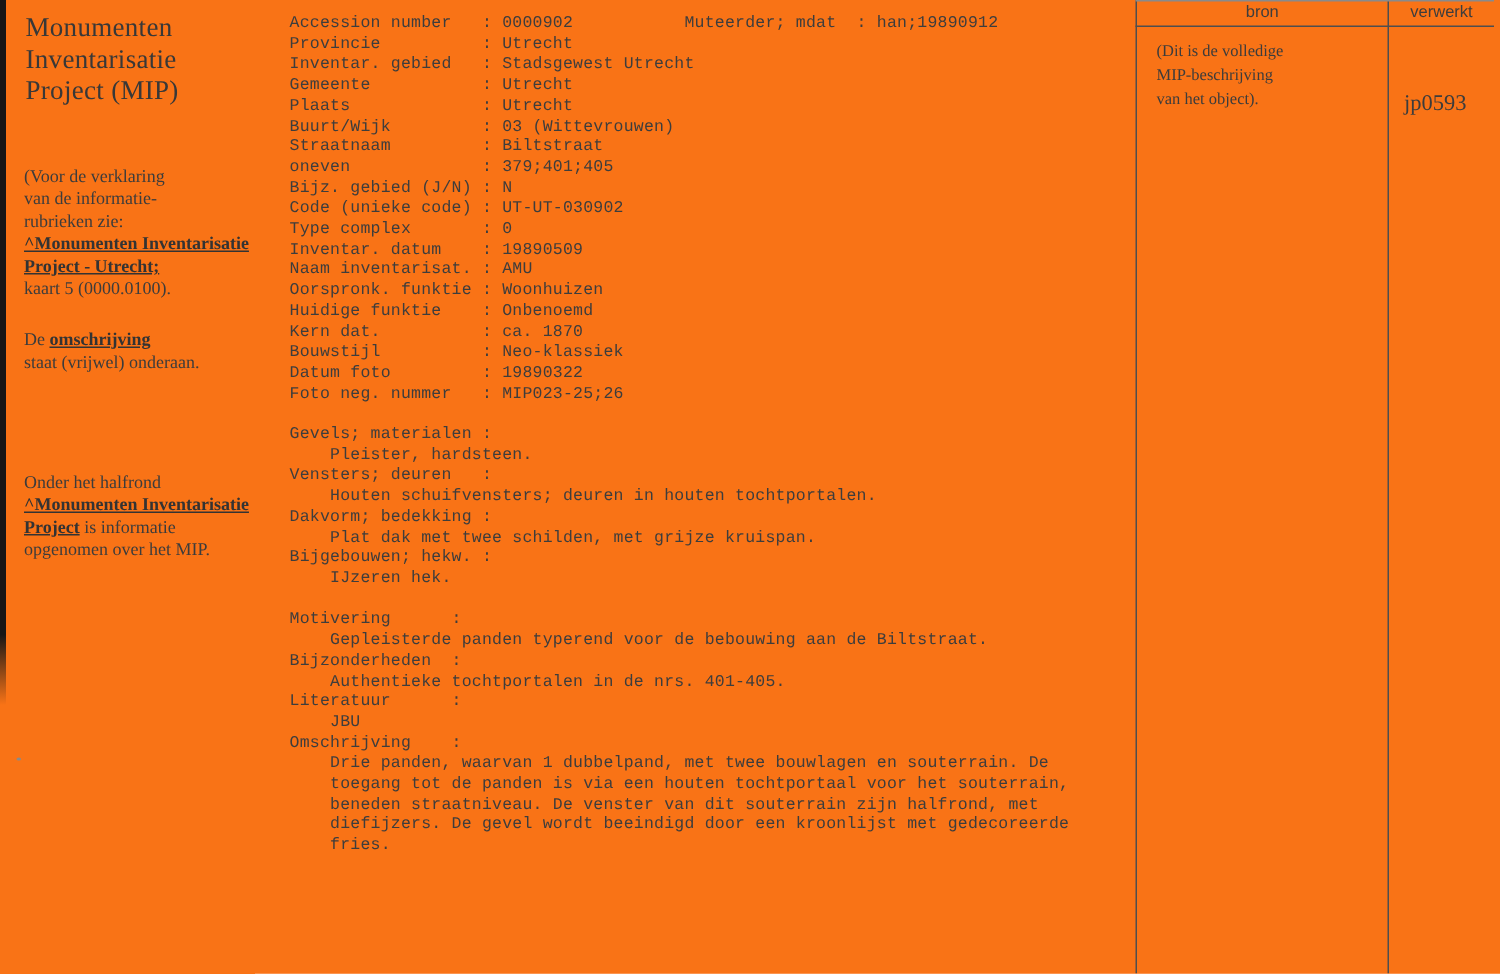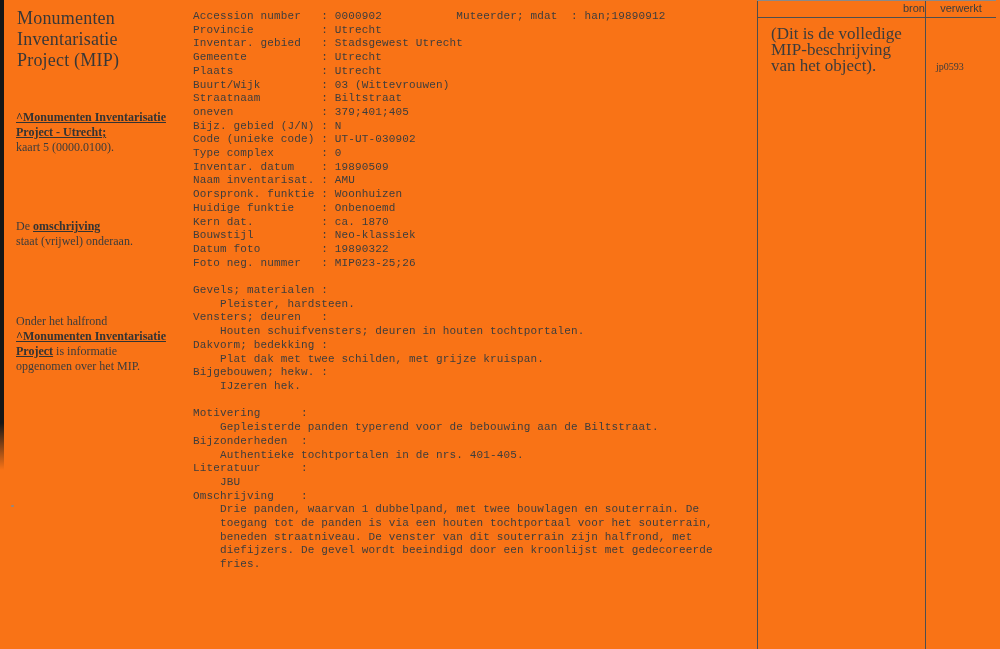--- a/index.html
+++ b/index.html
@@ -47,44 +47,47 @@
   .vline1{left:757px;}
   .vline2{left:925px;}
   .hline{position:absolute;height:1px;background:#4e4e4e;left:757px;width:239px;}
   .hline-top{top:0;background:#8a8a8a;}
   .hline-head{top:17px;}
   .col-header{
     position:absolute;top:2px;
     font-family:"Liberation Sans","DejaVu Sans",sans-serif;
     font-size:11px;color:#3d3d3d;text-align:center;
   }
-  .col-header.bron{left:758px;width:167px;text-align:right;}
+  .col-header.bron{left:758px;width:167px;}
   .col-header.verwerkt{left:926px;width:70px;}
   .bron-note{
     position:absolute;left:771px;top:26px;width:150px;
-    font-size:17px;line-height:16px;white-space:pre-line;color:#3c3c3c;
+    font-size:11px;line-height:16px;white-space:pre-line;color:#3c3c3c;
   }
   .verwerkt-value{
     position:absolute;left:936px;top:61px;
-    font-size:10px;color:#3c3c3c;
+    font-size:15px;color:#3c3c3c;
   }
 </style>
 </head>
 <body>
 
 <div class="page">
 
   <div class="scan-edge"></div>
   <div class="speck"></div>
 
   <h1 class="title">Monumenten
 Inventarisatie
 Project (MIP)</h1>
 
-  <div class="note note1"><b>^Monumenten Inventarisatie
+  <div class="note note1"><span>(Voor de verklaring
+van de informatie-
+rubrieken zie:
+</span><b>^Monumenten Inventarisatie
 Project - Utrecht;
 </b><span>kaart 5 (0000.0100).</span></div>
 
   <div class="note note2"><span>De </span><b>omschrijving</b><span>
 staat (vrijwel) onderaan.</span></div>
 
   <div class="note note3"><span>Onder het halfrond
 </span><b>^Monumenten Inventarisatie
 Project</b><span> is informatie
 opgenomen over het MIP.</span></div>

